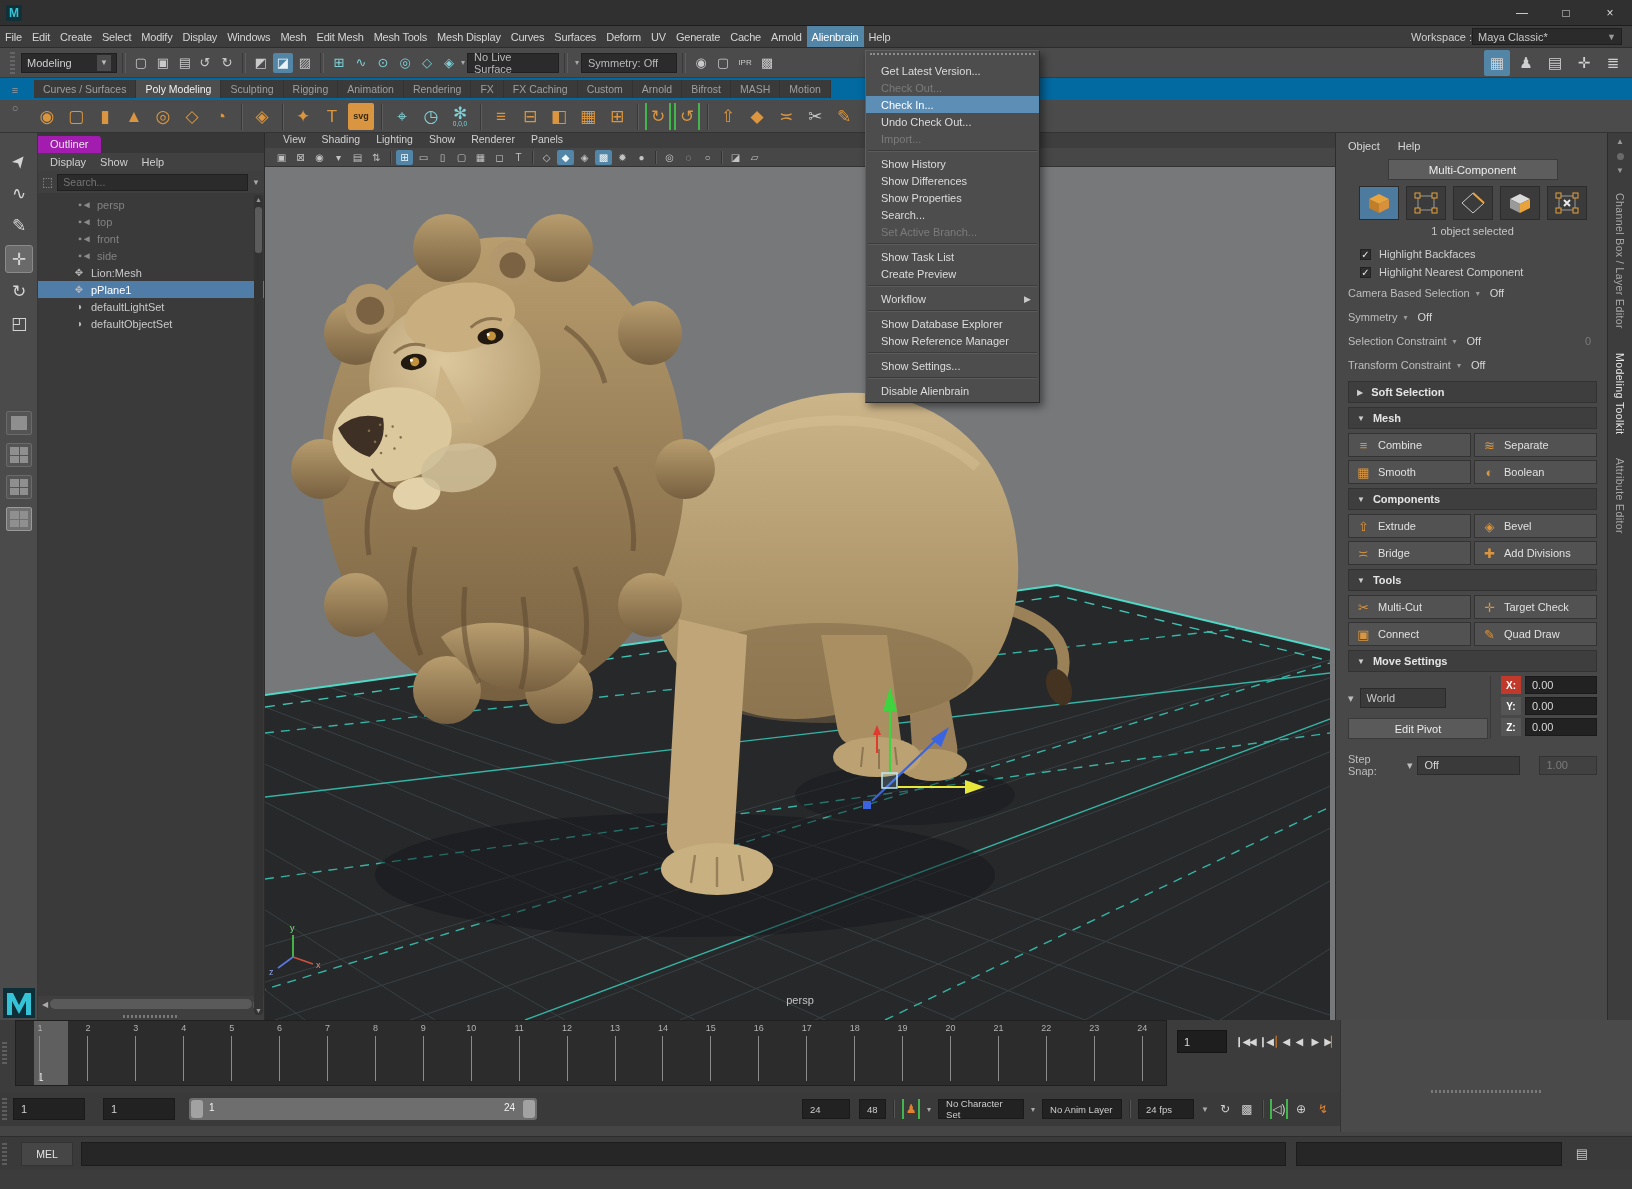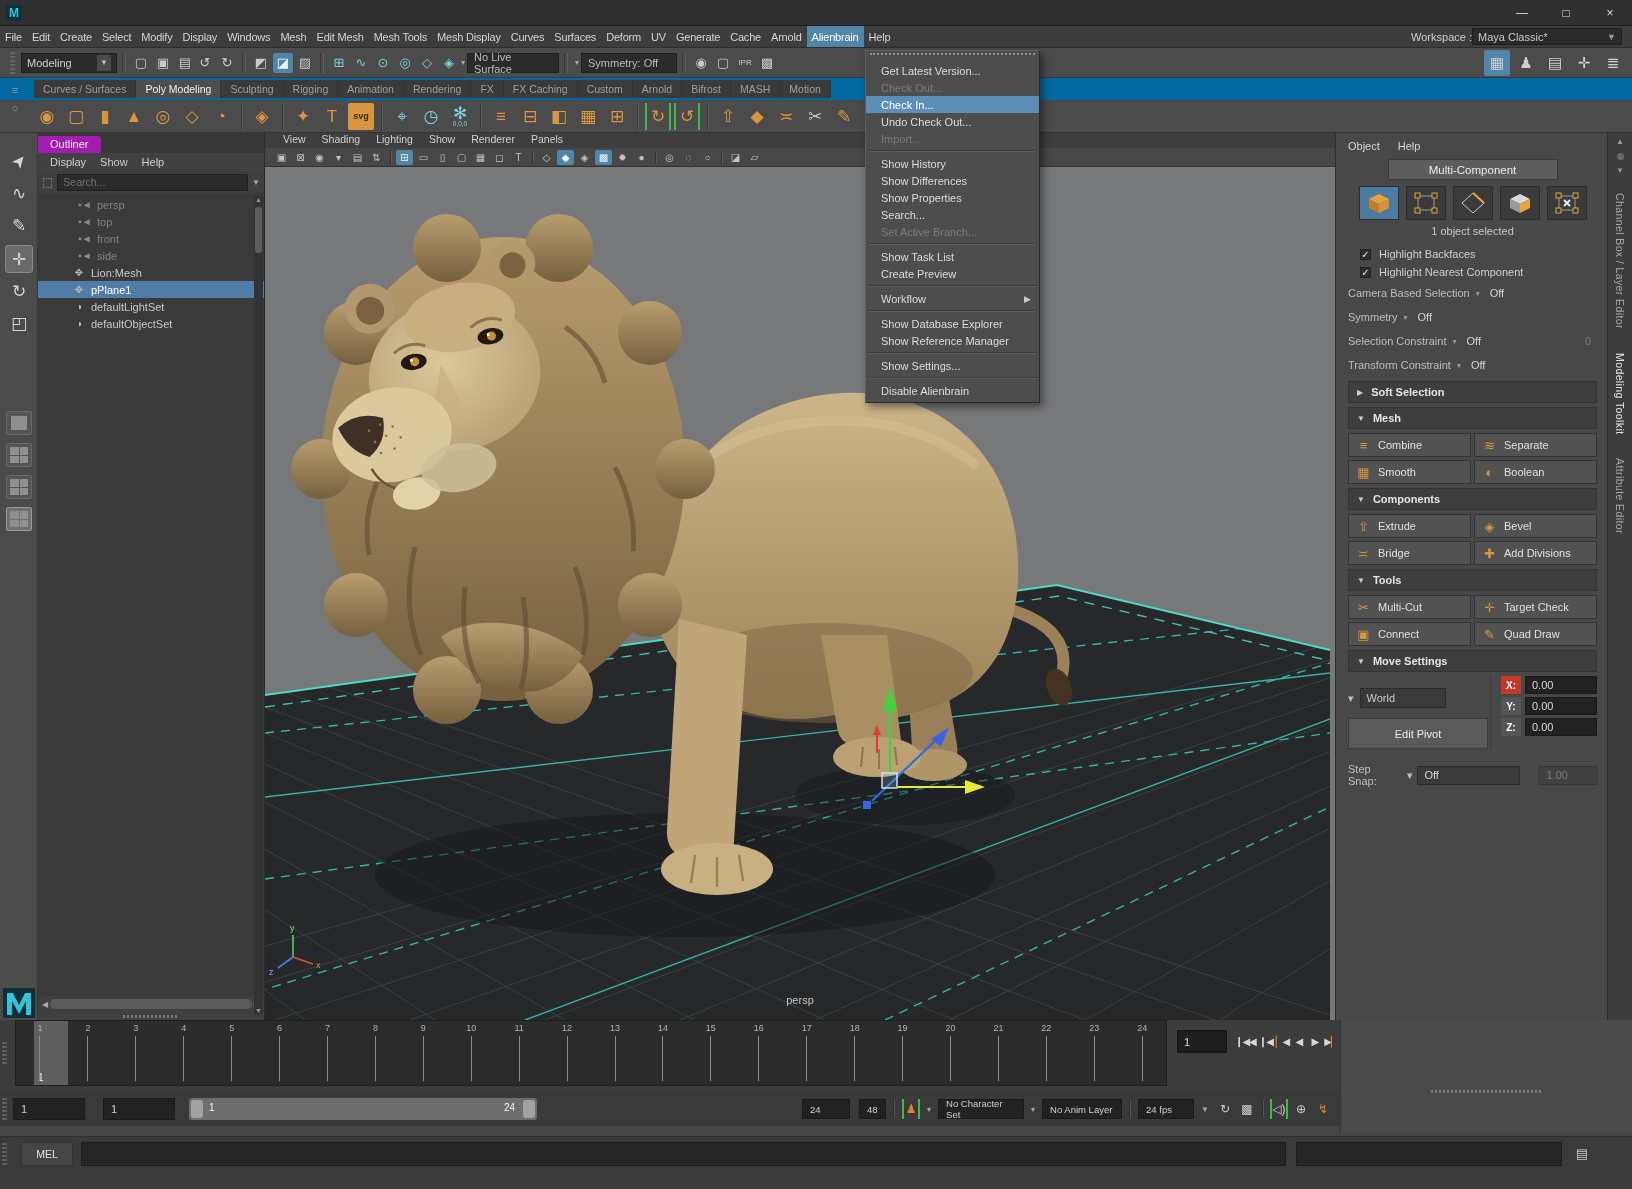--- a/index.html
+++ b/index.html
@@ -117,21 +117,21 @@
 .tk-btn{height:24px;background:#525252;border:1px solid #333;display:flex;align-items:center;gap:7px;padding-left:7px;color:#e0e0e0}
 .tk-btn .ic{color:#d9953f;font-size:13px;width:15px;text-align:center}
 #tk-move-row{display:flex;margin-top:2px}
 #tk-world{display:flex;align-items:center;gap:6px;width:130px;padding-top:10px}
 #tk-world .box{width:86px;height:20px;background:#3a3a3a;border:1px solid #2b2b2b;display:flex;align-items:center;padding:0 6px;color:#c9c9c9}
 #tk-axes{margin-left:auto;display:flex;flex-direction:column;gap:3px;border-left:1px solid #3a3a3a;padding-left:10px}
 .axisrow{display:flex;align-items:center;gap:4px}
 .axisrow .al{width:20px;height:18px;background:#555;color:#fff;display:flex;align-items:center;justify-content:center;font-weight:bold;font-size:10px}
 .axisrow.ax .al{background:#c0392b}
 .axisrow .av{width:72px;height:18px;background:#222;border:1px solid #1a1a1a;display:flex;align-items:center;padding:0 6px;color:#d9d9d9}
-#tk-editpivot{width:140px;height:31px;margin-top:8px;background:#5a5a5a;border:1px solid #3a3a3a;color:#ececec;display:flex;align-items:center;justify-content:center}
+#tk-editpivot{width:140px;height:21px;margin-top:8px;background:#5a5a5a;border:1px solid #3a3a3a;color:#ececec;display:flex;align-items:center;justify-content:center}
 #tk-step{display:flex;align-items:center;gap:5px;margin-top:14px;color:#bdbdbd}
 #tk-step .box{width:104px;height:19px;background:#3a3a3a;border:1px solid #2b2b2b;display:flex;align-items:center;padding:0 6px;color:#d6d6d6}
 #tk-step .inc{width:58px;height:19px;background:#414141;border:1px solid #333;display:flex;align-items:center;padding:0 6px;color:#7c7c7c;margin-left:14px}
 
 #sidestrip{position:absolute;left:1607px;top:133px;width:25px;height:887px;background:#3d3d3d;border-left:1px solid #2c2c2c}
 .strip-tab{writing-mode:vertical-rl;font-size:10.5px;color:#a8a8a8;padding:10px 0;margin:4px auto;display:block;text-align:left;letter-spacing:.4px}
 .strip-tab.active{color:#e6e6e6}
 #strip-scroll{height:46px;display:flex;flex-direction:column;align-items:center;justify-content:space-between;padding:4px 0;color:#9a9a9a;font-size:8px}
 #strip-scroll .dot{width:7px;height:7px;border-radius:50%;background:#6a6a6a}
 

